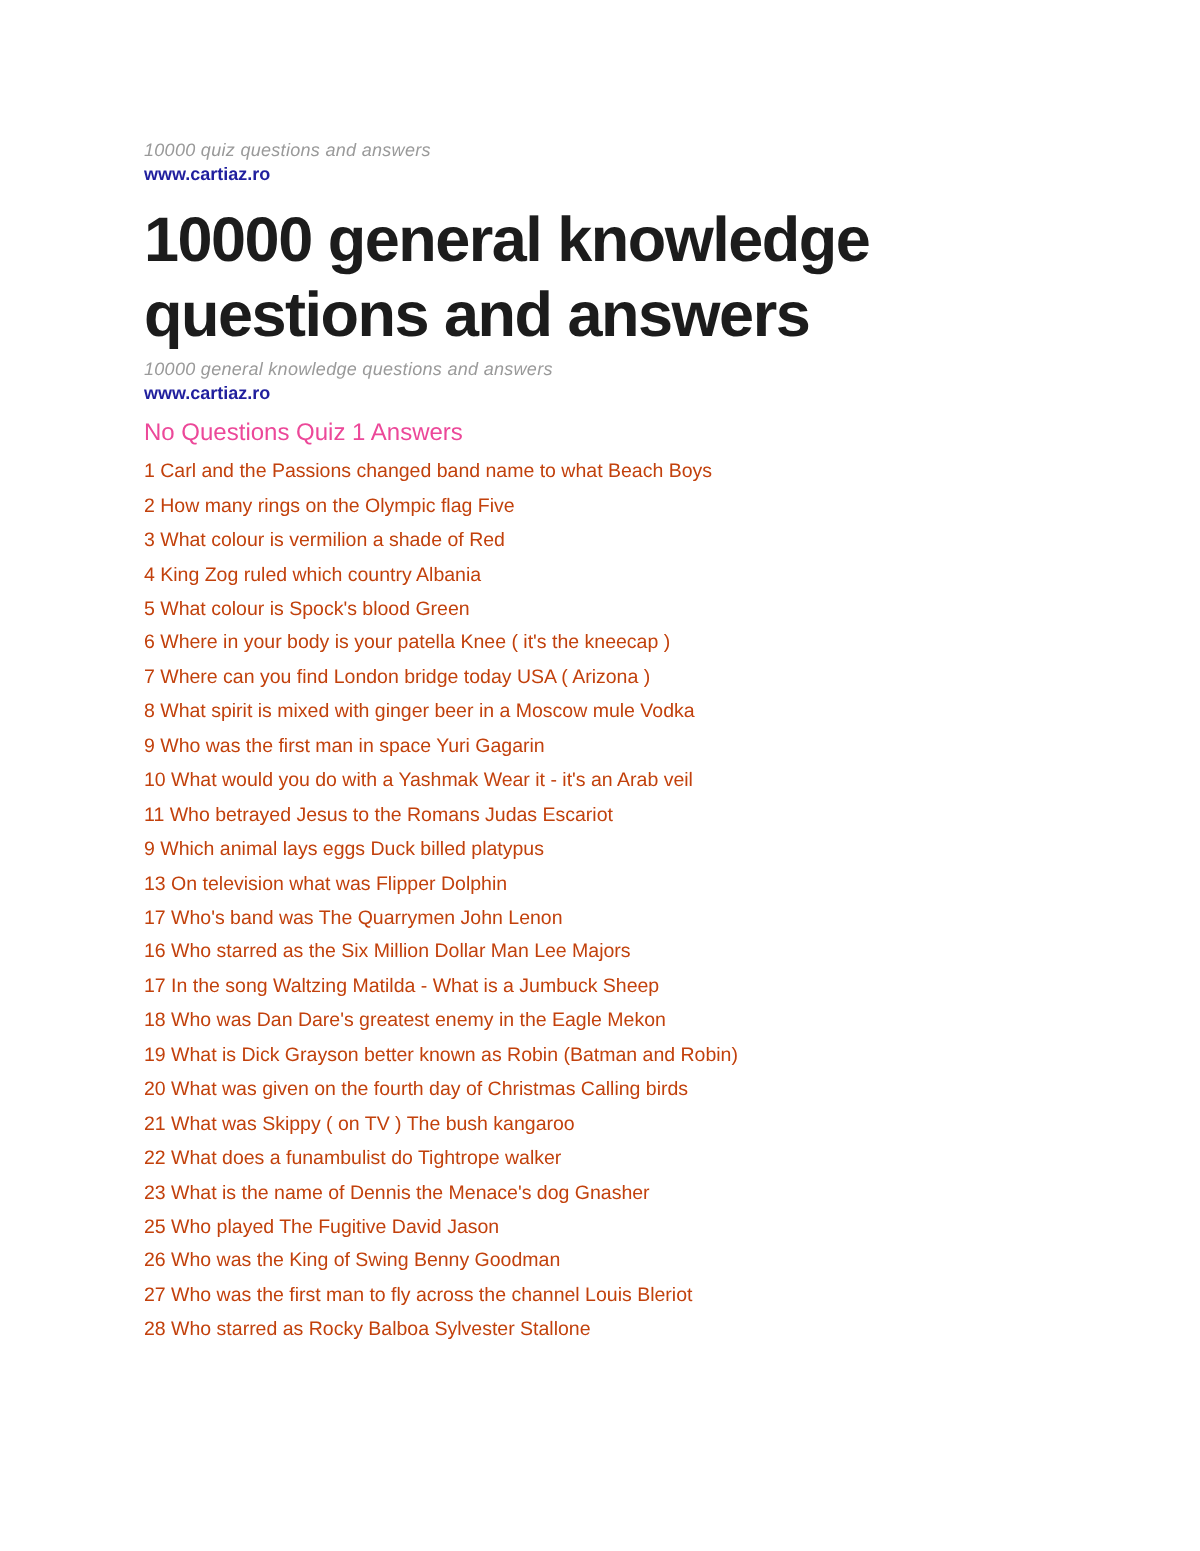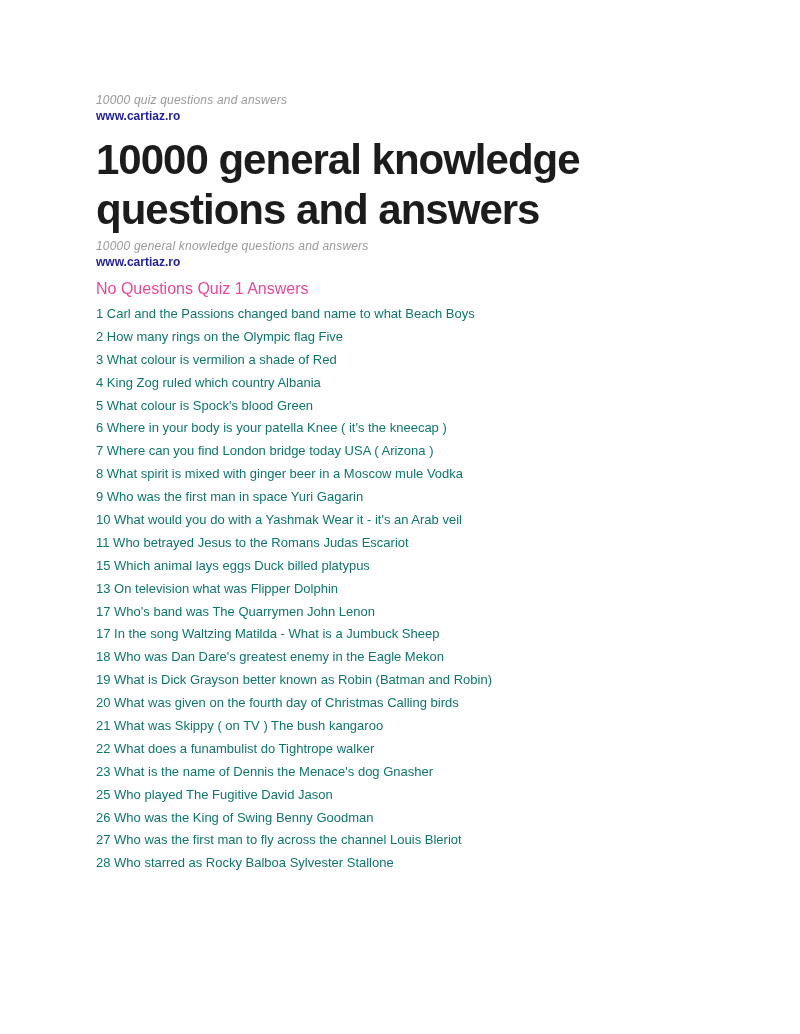--- a/index.html
+++ b/index.html
@@ -55,21 +55,21 @@
   .quiz-heading {
     margin-top: 8px;
     font-size: 16px;
     line-height: 19px;
     color: #ec4899;
     margin-bottom: 9px;
   }
   .qa-line {
     font-size: 13px;
     line-height: 14px;
-    color: #0f766e;
+    color: #c2410c;
     margin-bottom: 8.9px;
     white-space: nowrap;
   }
 </style>
 </head>
 <body>
 
 <div class="viewport">
   <div class="page">
 
@@ -90,23 +90,24 @@
         <div class="qa-line">2 How many rings on the Olympic flag Five</div>
         <div class="qa-line">3 What colour is vermilion a shade of Red</div>
         <div class="qa-line">4 King Zog ruled which country Albania</div>
         <div class="qa-line">5 What colour is Spock's blood Green</div>
         <div class="qa-line">6 Where in your body is your patella Knee ( it's the kneecap )</div>
         <div class="qa-line">7 Where can you find London bridge today USA ( Arizona )</div>
         <div class="qa-line">8 What spirit is mixed with ginger beer in a Moscow mule Vodka</div>
         <div class="qa-line">9 Who was the first man in space Yuri Gagarin</div>
         <div class="qa-line">10 What would you do with a Yashmak Wear it - it's an Arab veil</div>
         <div class="qa-line">11 Who betrayed Jesus to the Romans Judas Escariot</div>
-        <div class="qa-line">15 Which animal lays eggs Duck billed platypus</div>
+        <div class="qa-line">9 Which animal lays eggs Duck billed platypus</div>
         <div class="qa-line">13 On television what was Flipper Dolphin</div>
         <div class="qa-line">17 Who's band was The Quarrymen John Lenon</div>
+        <div class="qa-line">16 Who starred as the Six Million Dollar Man Lee Majors</div>
         <div class="qa-line">17 In the song Waltzing Matilda - What is a Jumbuck Sheep</div>
         <div class="qa-line">18 Who was Dan Dare's greatest enemy in the Eagle Mekon</div>
         <div class="qa-line">19 What is Dick Grayson better known as Robin (Batman and Robin)</div>
         <div class="qa-line">20 What was given on the fourth day of Christmas Calling birds</div>
         <div class="qa-line">21 What was Skippy ( on TV ) The bush kangaroo</div>
         <div class="qa-line">22 What does a funambulist do Tightrope walker</div>
         <div class="qa-line">23 What is the name of Dennis the Menace's dog Gnasher</div>
         <div class="qa-line">25 Who played The Fugitive David Jason</div>
         <div class="qa-line">26 Who was the King of Swing Benny Goodman</div>
         <div class="qa-line">27 Who was the first man to fly across the channel Louis Bleriot</div>

